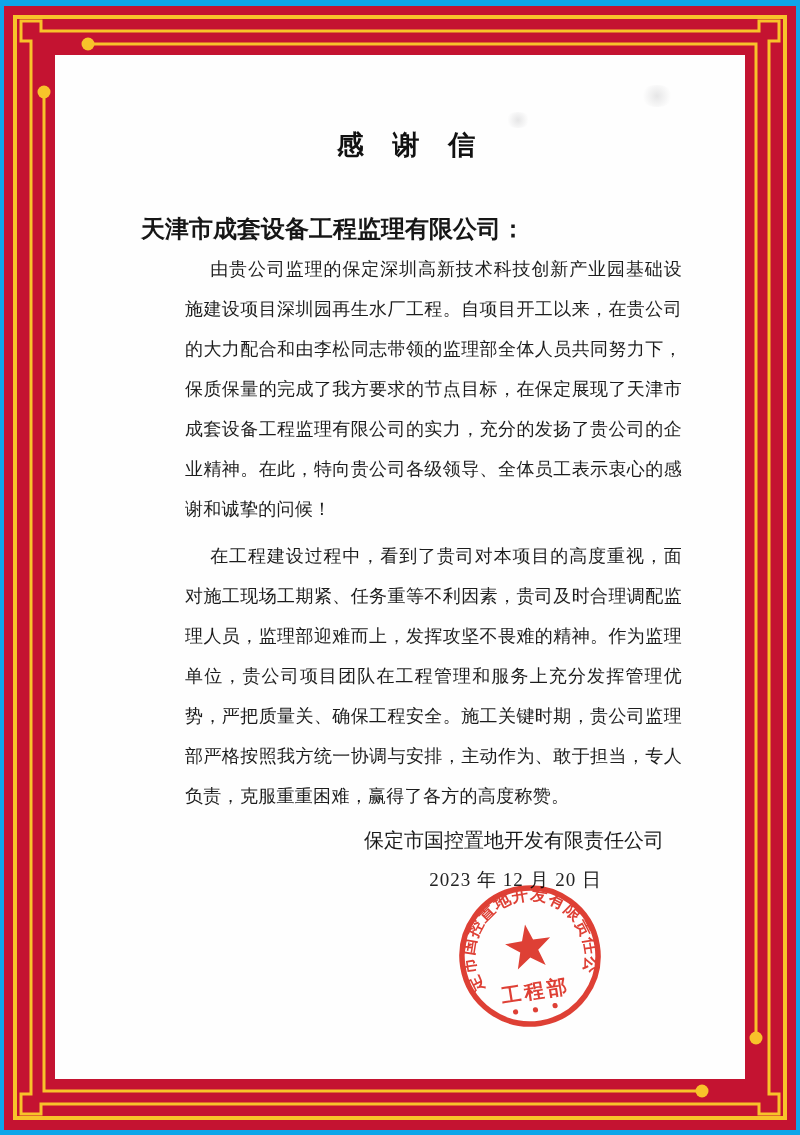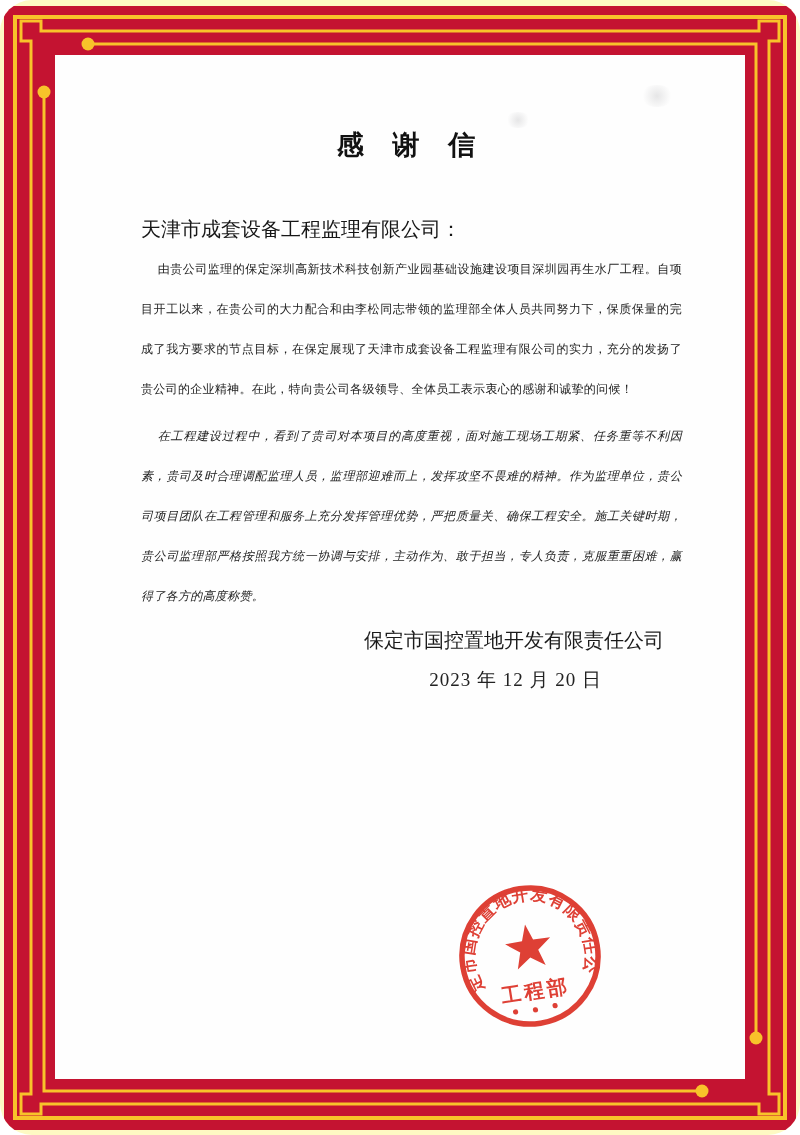--- a/index.html
+++ b/index.html
@@ -5,23 +5,22 @@
   * { margin: 0; padding: 0; box-sizing: border-box; }
   html, body { width: 800px; }
   body {
     font-family: "Liberation Serif", "DejaVu Serif", serif;
     background: #ffffff;
   }
   .page {
     position: relative;
     width: 800px;
     height: 1135px;
-    background: #fef9c3;
+    background: #0ea5e9;
     overflow: hidden;
-    border-radius: 32px;
   }
   .frame-svg {
     position: absolute;
     left: 0; top: 0;
     width: 800px; height: 1135px;
     pointer-events: none;
   }
   .content {
     position: absolute;
     left: 55px; top: 55px;
@@ -36,34 +35,35 @@
     text-align: center;
     font-size: 27px;
     font-weight: bold;
     letter-spacing: 11px;
     color: #111;
     white-space: nowrap;
   }
   .salutation {
     margin-top: 46px;
     line-height: 40px;
-    font-size: 20px;
-    font-weight: normal;
+    font-size: 24px;
+    font-weight: bold;
     color: #161616;
   }
   .body-para {
-    font-size: 12px;
+    font-size: 18px;
     line-height: 40px;
     text-align: justify;
     text-justify: inter-character;
     text-indent: 1.4em;
     letter-spacing: 0.3px;
     color: #1d1d1d;
+    margin-left: 44px;
   }
-  .body-para + .body-para { margin-top: 7px; font-style: italic; }
+  .body-para + .body-para { margin-top: 7px; }
   .signature-line {
     margin-top: 4px;
     line-height: 40px;
     font-size: 20px;
     text-align: right;
     padding-right: 18px;
     color: #1a1a1a;
   }
   .date-line {
     line-height: 40px;

